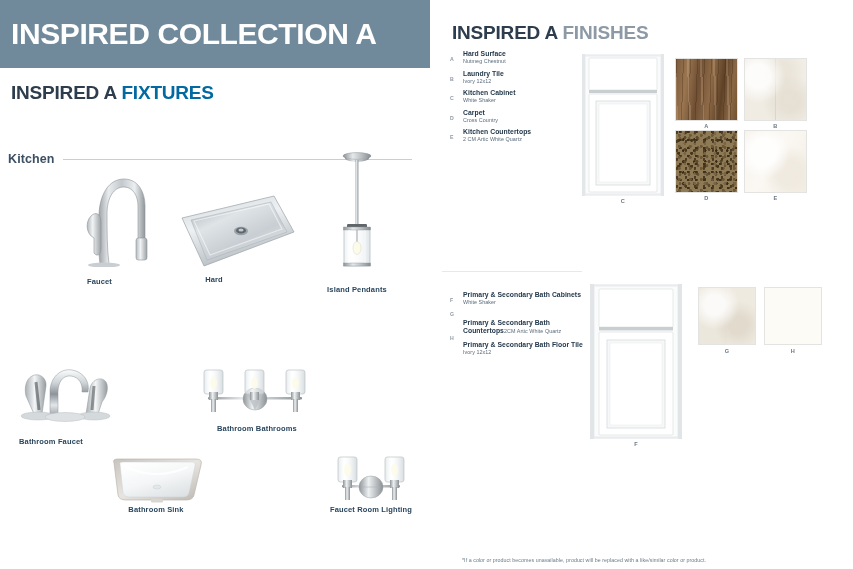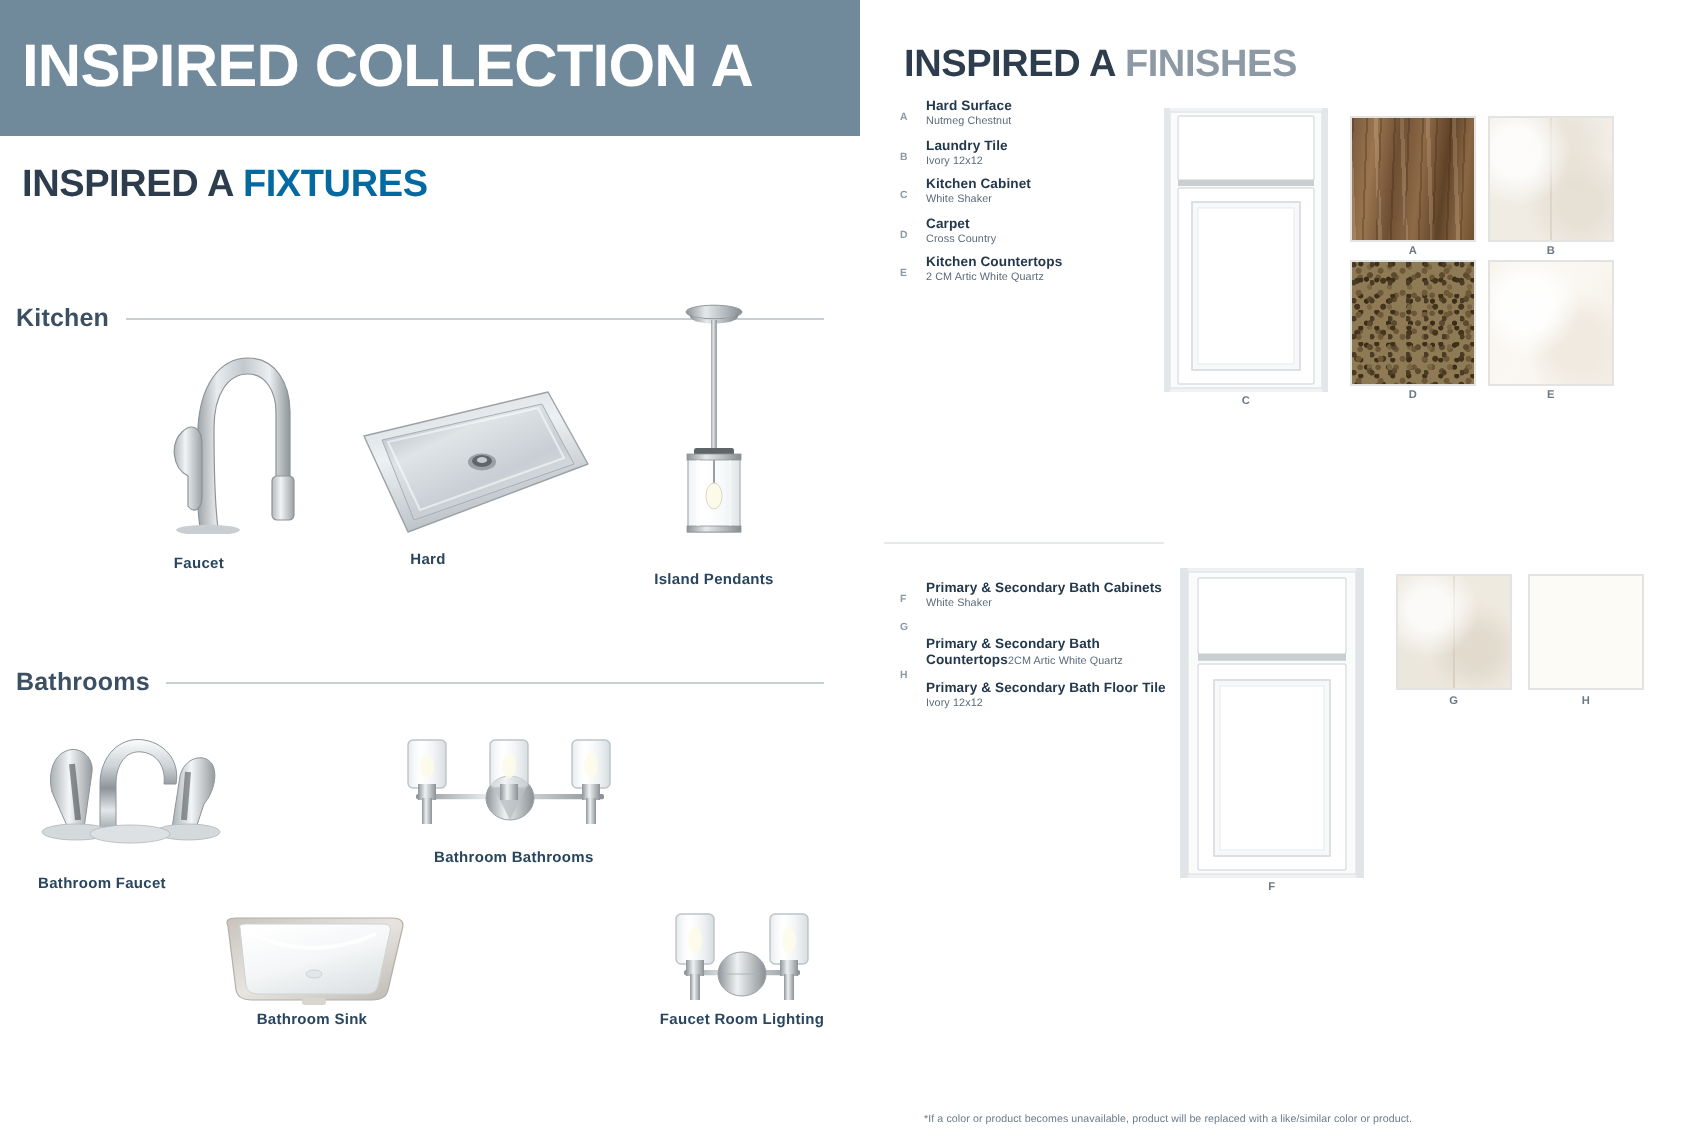--- a/index.html
+++ b/index.html
@@ -223,24 +223,20 @@
       <rect x="14" y="78" width="26" height="38" fill="url(#glass)" stroke="#b9c1c5" stroke-width="0.8"></rect>
       <rect x="13.5" y="77" width="27" height="3" fill="url(#nickel)" stroke="#8e9599" stroke-width="0.4"></rect>
       <rect x="13.5" y="113" width="27" height="3" fill="url(#nickel)" stroke="#8e9599" stroke-width="0.4"></rect>
       <path d="M27 80 L27 92" stroke="#9aa1a5" stroke-width="1"></path>
       <ellipse cx="27" cy="98" rx="4" ry="6.5" fill="#fdfbe8" opacity="0.95" stroke="#d8d5c0" stroke-width="0.5"></ellipse>
       <line x1="19" y1="80" x2="19" y2="113" stroke="#ffffff" stroke-width="1.6" opacity="0.6"></line>
       <line x1="35" y1="80" x2="35" y2="113" stroke="#ffffff" stroke-width="1" opacity="0.45"></line>
     </svg>
     <div class="fx-label" style="left:320px;top:285px;width:74px;">Island Pendants</div>
 
-    <div class="section-head bath-head">
-      <span class="sh-text">Bathrooms</span>
-      <span class="sh-rule"></span>
-    </div>
 
     <svg style="position:absolute;left:12px;top:362px;" width="100" height="62" viewBox="0 0 100 62">
       <defs>
         <linearGradient id="bchrome" x1="0" y1="0" x2="0" y2="1">
           <stop offset="0%" stop-color="#fbfcfc"></stop>
             <stop offset="30%" stop-color="#cdd3d7"></stop>
           <stop offset="55%" stop-color="#8d9499"></stop>
             <stop offset="80%" stop-color="#e2e6e9"></stop>
           <stop offset="100%" stop-color="#a8aeb2"></stop>
         </linearGradient>

